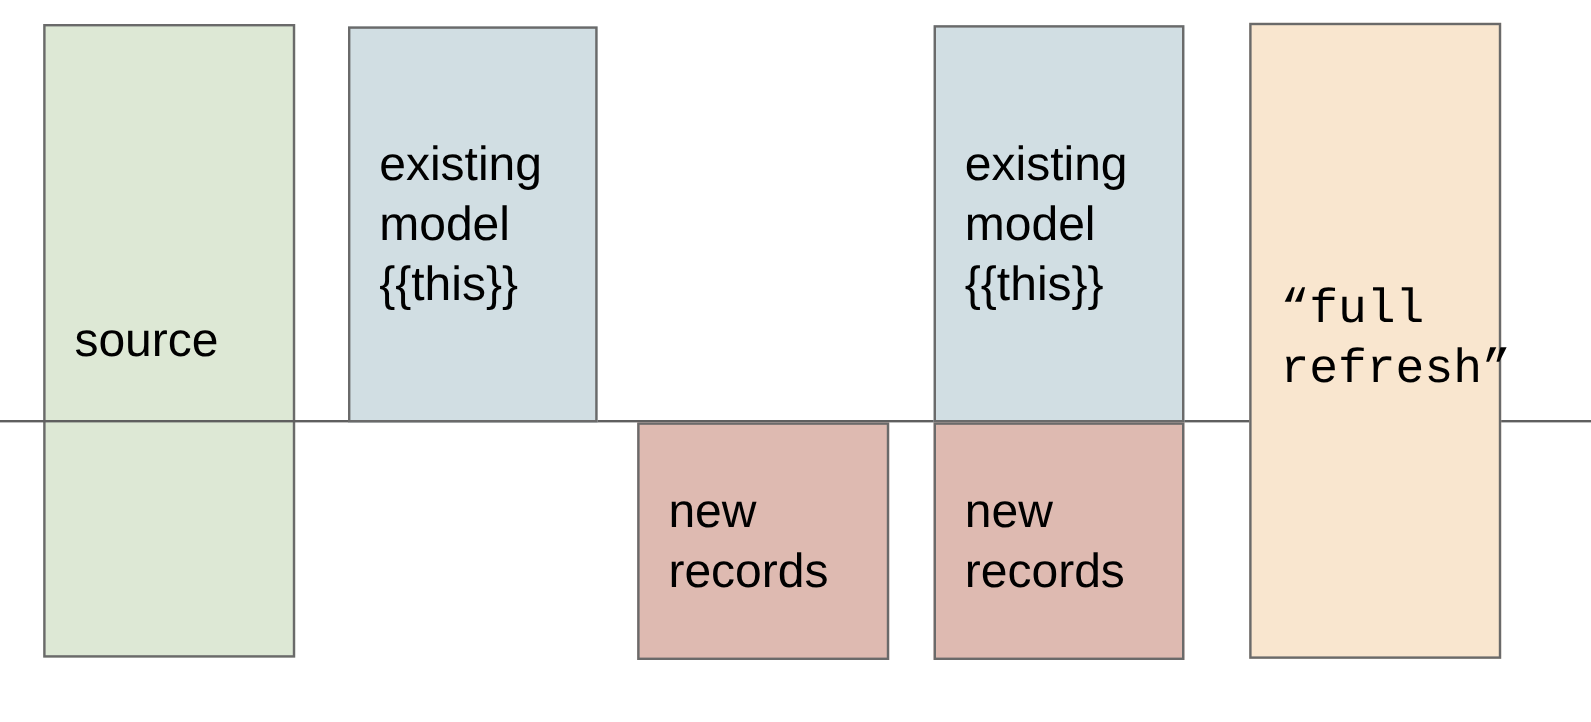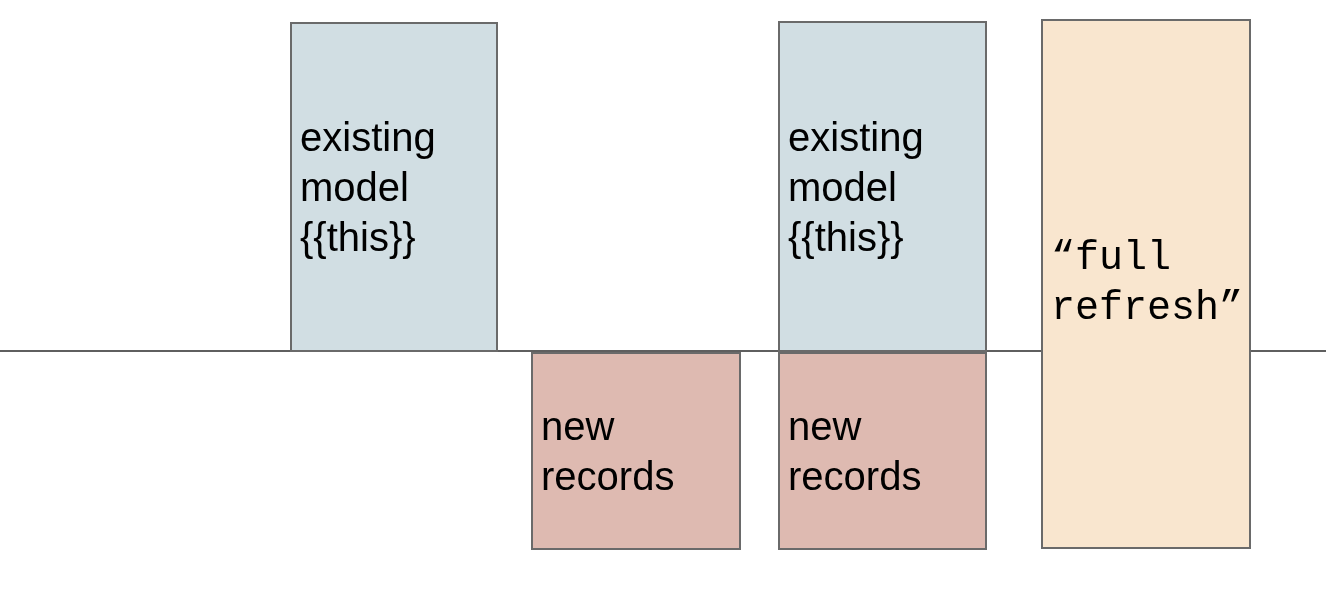--- a/index.html
+++ b/index.html
@@ -23,21 +23,21 @@
     width: 1326px;
     height: 2px;
     z-index: 2;
   }
   .box {
     position: absolute;
     box-sizing: border-box;
     border: 2px solid #6a6a6a;
     display: flex;
     align-items: center;
-    padding: 0 20px 0 8px;
+    padding: 0 20px 0 24px;
     font-size: 40px;
     line-height: 1.25;
     letter-spacing: 0;
   }
   .b-source          { left: 36px;   top: 20px;  width: 210px; height: 528px; z-index: 1; }
   .b-existing-1      { left: 290px;  top: 22px;  width: 208px; height: 330px; z-index: 3; }
   .b-new-records-1   { left: 531px;  top: 352px; width: 210px; height: 198px; z-index: 3; }
   .b-existing-2      { left: 778px;  top: 21px;  width: 209px; height: 331px; z-index: 3; }
   .b-new-records-2   { left: 778px;  top: 352px; width: 209px; height: 198px; z-index: 3; }
   .b-full-refresh    { left: 1041px; top: 19px;  width: 210px; height: 530px; z-index: 3; font-family: Liberation Mono, monospace; }
@@ -46,20 +46,23 @@
     word-wrap: break-word;
   }
 </style>
 </head>
 <body>
 
 <div class="canvas">
 
   <div class="hline" style="background-color: rgb(95, 95, 95);"></div>
 
+  <div class="box b-source" style="background-color: rgb(221, 232, 213);">
+    <span class="label">source</span>
+  </div>
 
   <div class="box b-existing-1" style="background-color: rgb(209, 222, 227);">
     <span class="label">existing model {{this}}</span>
   </div>
 
   <div class="box b-new-records-1" style="background-color: rgb(222, 186, 177);">
     <span class="label">new records</span>
   </div>
 
   <div class="box b-existing-2" style="background-color: rgb(209, 222, 227);">

